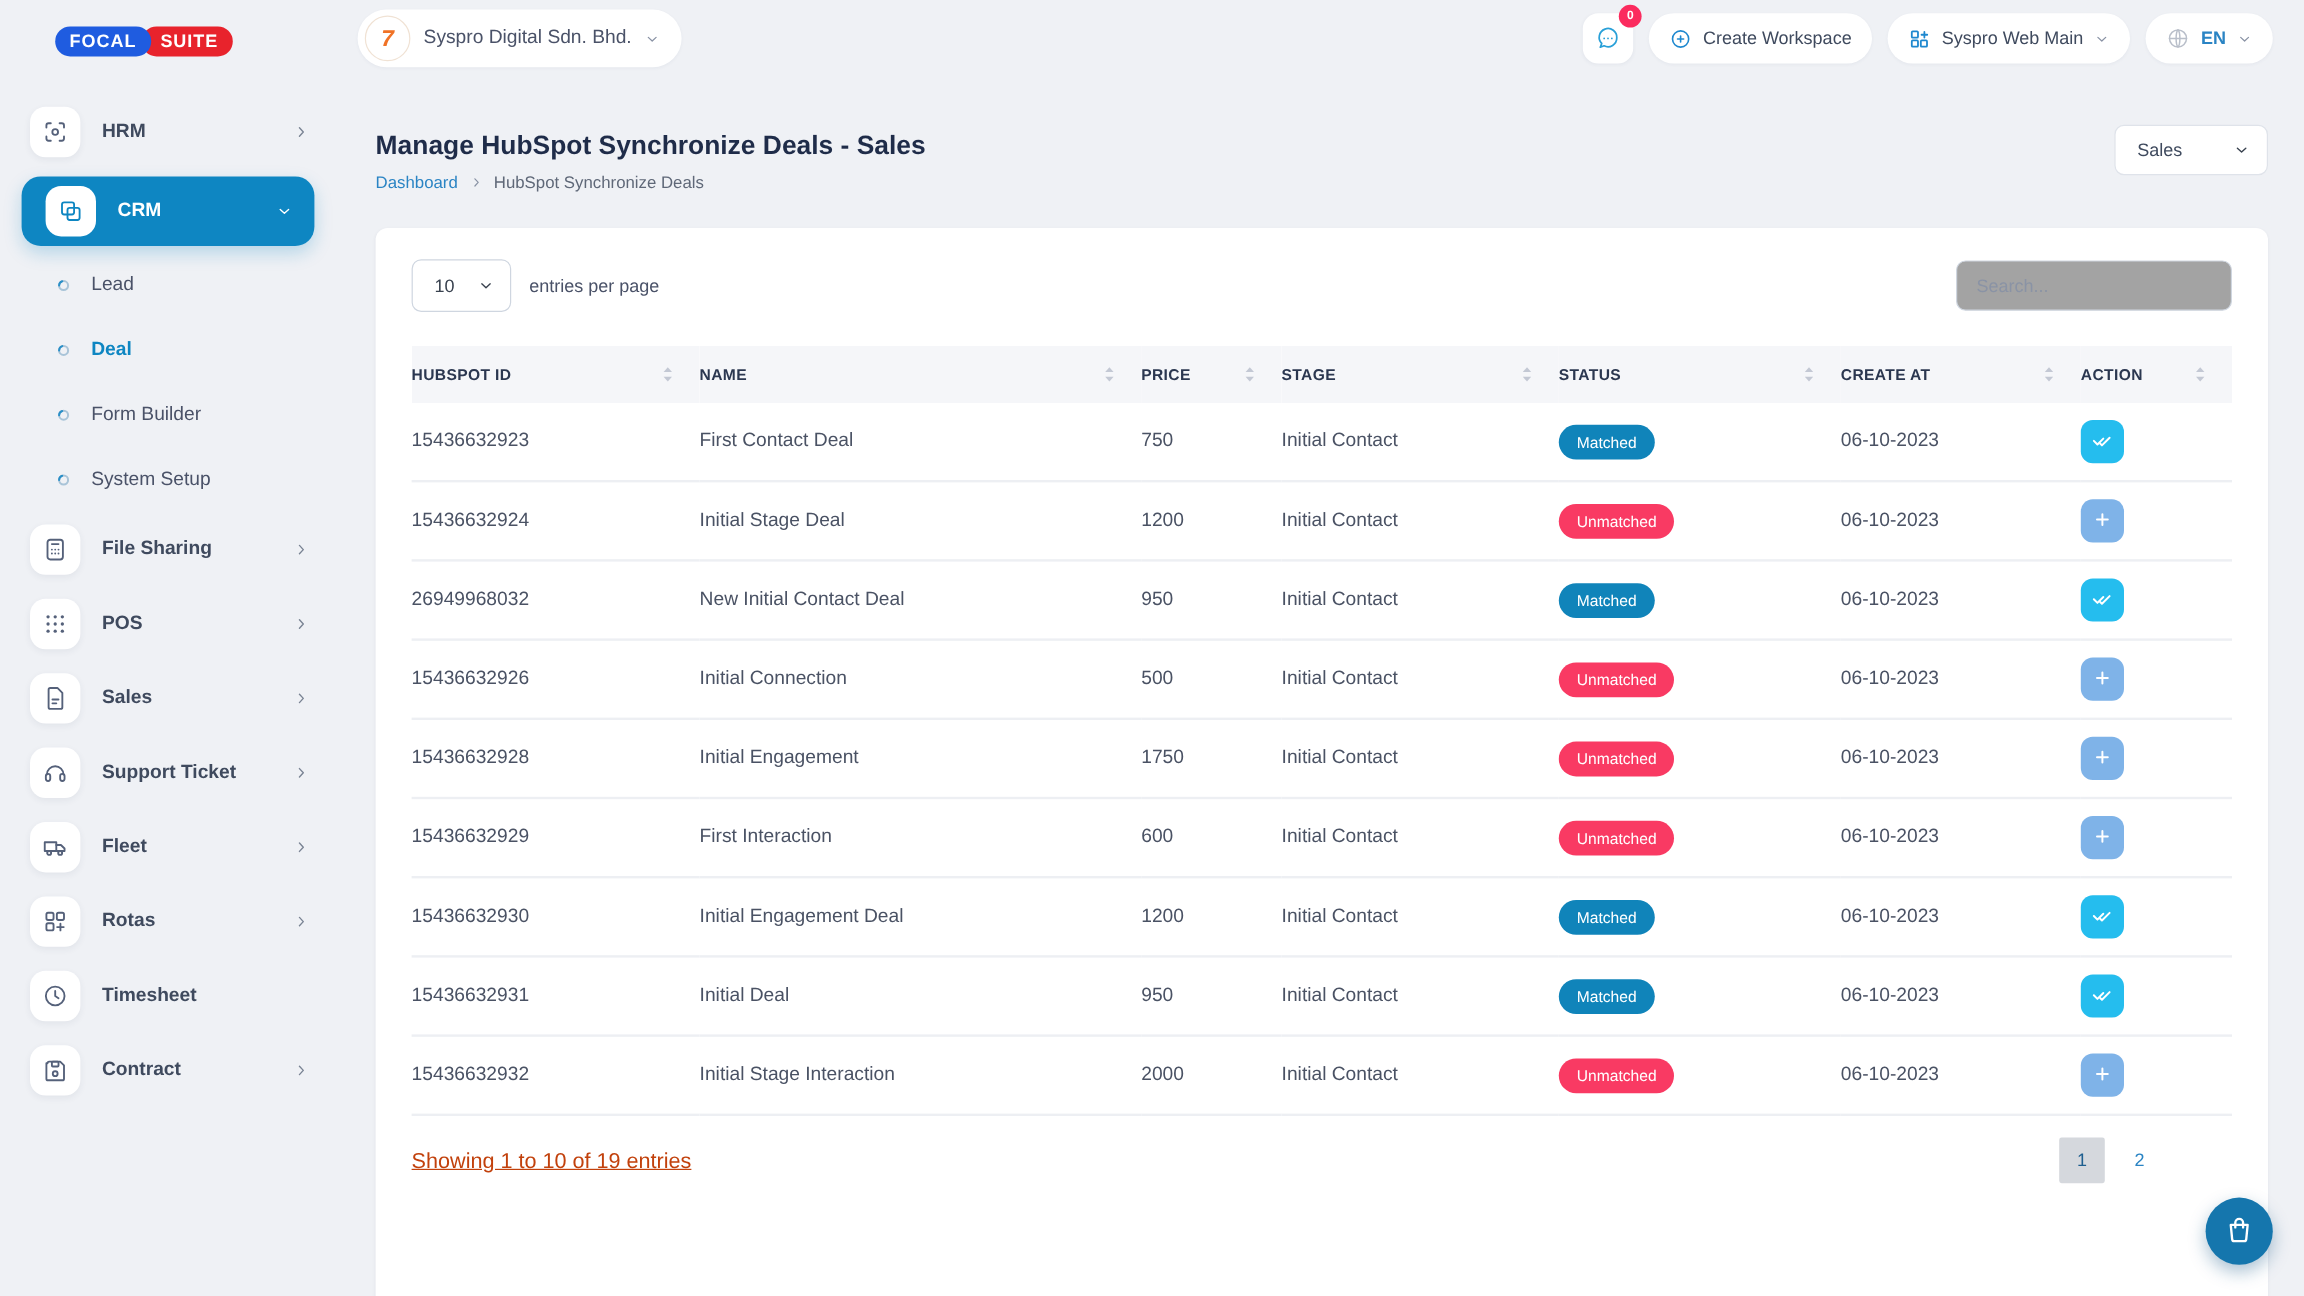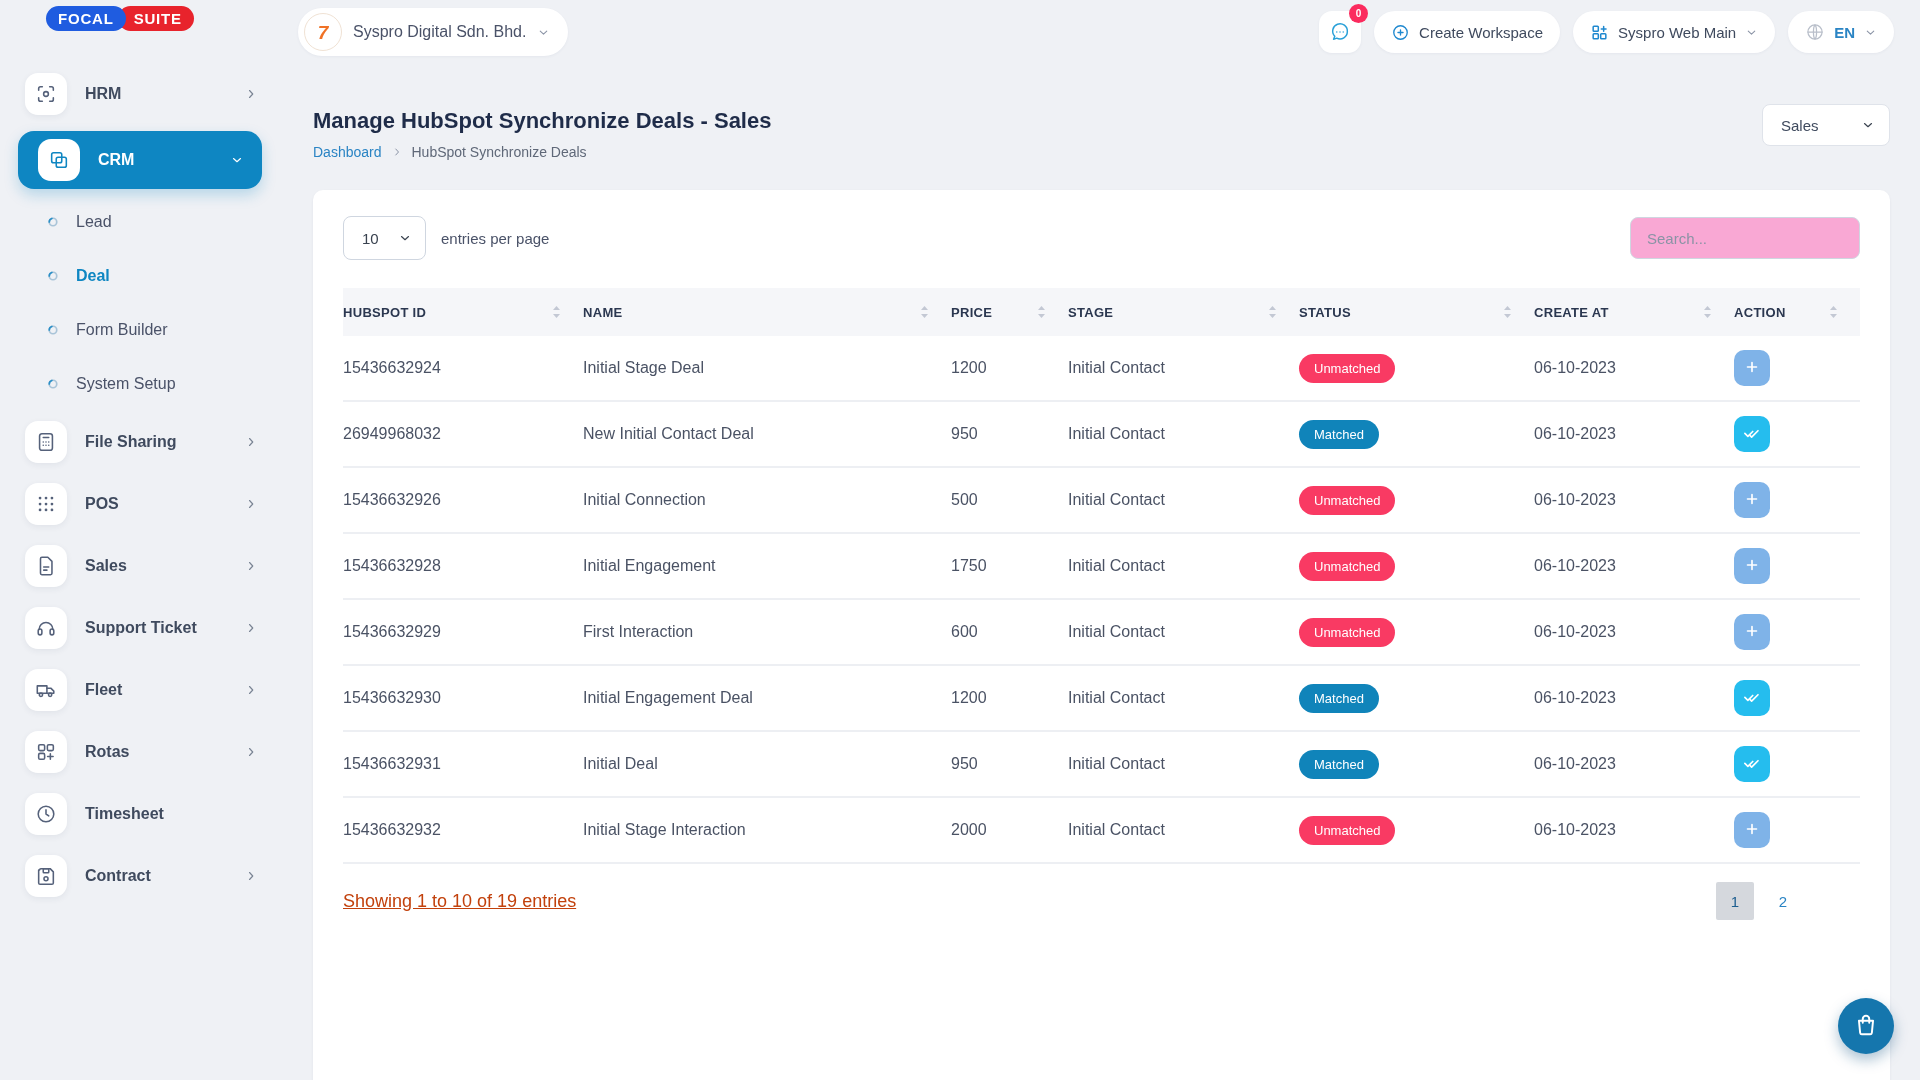--- a/index.html
+++ b/index.html
@@ -1,21 +1,21 @@
 <!DOCTYPE html>
 <html><head>
 <meta charset="utf-8">
 <style>
   html,body{margin:0;padding:0;}
   body{font-family:"Liberation Sans","DejaVu Sans",sans-serif;background:#eff1f5;}
   .app{position:relative;width:1920px;height:1080px;overflow:hidden;background:#eff1f5;}
 
   
   .sidebar{position:absolute;left:0;top:0;width:280px;height:1080px;}
-  .logo{padding:6px 0 0 46px;display:flex;align-items:center;}
+  .logo{padding:22px 0 0 46px;display:flex;align-items:center;}
   .logo .pill{color:#fff;font-weight:700;font-size:15px;letter-spacing:.8px;padding:4px 12px;border-radius:13px;}
   .logo .pill.blue{background:#1f5ce0;z-index:2;position:relative;}
   .logo .pill.red{background:#e8232c;margin-left:-8px;padding-left:16px;}
   .nav{margin-top:32px;}
   .side-item{display:flex;align-items:center;height:62px;padding:0 22px 0 25px;cursor:pointer;}
   .icon-box{width:42px;height:42px;background:#fff;border-radius:13px;box-shadow:0 2px 6px rgba(40,60,90,.07);
             display:flex;align-items:center;justify-content:center;color:#55617a;margin-right:18px;flex:0 0 auto;}
   .side-item .label{flex:1;font-size:16px;font-weight:600;color:#3f4a5e;}
   .side-item .chev{color:#7a8494;display:flex;}
   .side-item.active{background:#0e86c2;border-radius:16px;margin:6px 18px;height:58px;padding:0 18px 0 20px;box-shadow:0 6px 14px rgba(14,134,194,.25);}
@@ -56,21 +56,21 @@
                  display:flex;align-items:center;justify-content:space-between;padding:0 14px 0 18px;box-sizing:border-box;font-size:15px;color:#3f4a5e;cursor:pointer;}
   .module-select .chev{color:#39424f;display:flex;}
 
   .card{margin-top:30px;background:#fff;border-radius:10px;box-shadow:0 1px 3px rgba(30,40,60,.06);padding:26px 30px 24px;box-sizing:border-box;min-height:900px;}
   .controls{display:flex;align-items:center;}
   .entries-select{width:83px;height:44px;border:1px solid #cfd6e0;border-radius:8px;background:#fff;display:flex;align-items:center;justify-content:space-between;
                   padding:0 13px 0 18px;box-sizing:border-box;font-size:15px;color:#39424f;cursor:pointer;}
   .entries-select .chev{color:#39424f;display:flex;}
   .entries-label{margin-left:15px;font-size:15px;color:#4a5268;}
   .search-input{margin-left:auto;width:230px;height:42px;border:1px solid #cfd6e0;border-radius:8px;padding:0 16px;box-sizing:border-box;
-                font-size:15px;color:#39424f;outline:none;background:#f9a8d4;font-family:inherit;}
+                font-size:15px;color:#39424f;outline:none;background:#a3a3a3;font-family:inherit;}
   .search-input::placeholder{color:#8a93a5;}
 
   table.deals{width:100%;border-collapse:collapse;table-layout:fixed;margin-top:28px;}
   thead th{background:#f5f6f9;height:48px;text-align:left;font-size:13px;font-weight:700;color:#2b3750;letter-spacing:.3px;position:relative;padding:0;}
   thead th .sort{position:absolute;right:22px;top:50%;transform:translateY(-50%);display:flex;cursor:pointer;}
   tbody td{height:64px;border-bottom:2px solid #edeff3;font-size:16px;color:#4a5264;padding:0;}
   .badge{display:inline-block;padding:7px 15px;border-radius:15px;font-size:13px;color:#fff;}
   .badge.matched{background:#1084ba;}
   .badge.unmatched{background:#f93a63;}
   .action-btn{width:36px;height:36px;border:none;border-radius:10px;display:flex;align-items:center;justify-content:center;color:#fff;cursor:pointer;padding:0;}
@@ -441,20 +441,36 @@
               <th><span>ACTION</span><span class="sort">
                   <svg width="9" height="15" viewBox="0 0 9 15">
                     <path d="M4.5 1.5 8 5.5H1z" fill="#c3c8d4"></path>
                     <path d="M4.5 13.5 1 9.5h7z" fill="#c3c8d4"></path>
                   </svg>
                 </span></th>
             </tr>
           </thead>
         <tbody id="deals-body">
             <tr>
+              <td>15436632923</td>
+              <td>First Contact Deal</td>
+              <td>750</td>
+              <td>Initial Contact</td>
+              <td><span class="badge matched">Matched</span></td>
+              <td>06-10-2023</td>
+              <td>
+                <button class="action-btn check">
+                  <span><svg viewBox="0 0 24 24" width="18" height="18" fill="none" stroke="currentColor" stroke-width="2.2" stroke-linecap="round" stroke-linejoin="round">
+                      <path d="M2.5 12.5l4 4L13 10"></path>
+                      <path d="M9.5 15.5l2 2L20 9"></path>
+                    </svg></span>
+                </button>
+              </td>
+            </tr>
+            <tr>
               <td>15436632924</td>
               <td>Initial Stage Deal</td>
               <td>1200</td>
               <td>Initial Contact</td>
               <td><span class="badge unmatched">Unmatched</span></td>
               <td>06-10-2023</td>
               <td>
                 <button class="action-btn plus">
                   <span><svg viewBox="0 0 24 24" width="18" height="18" fill="none" stroke="currentColor" stroke-width="2.2" stroke-linecap="round" stroke-linejoin="round">
                       <path d="M12 6v12M6 12h12"></path>

